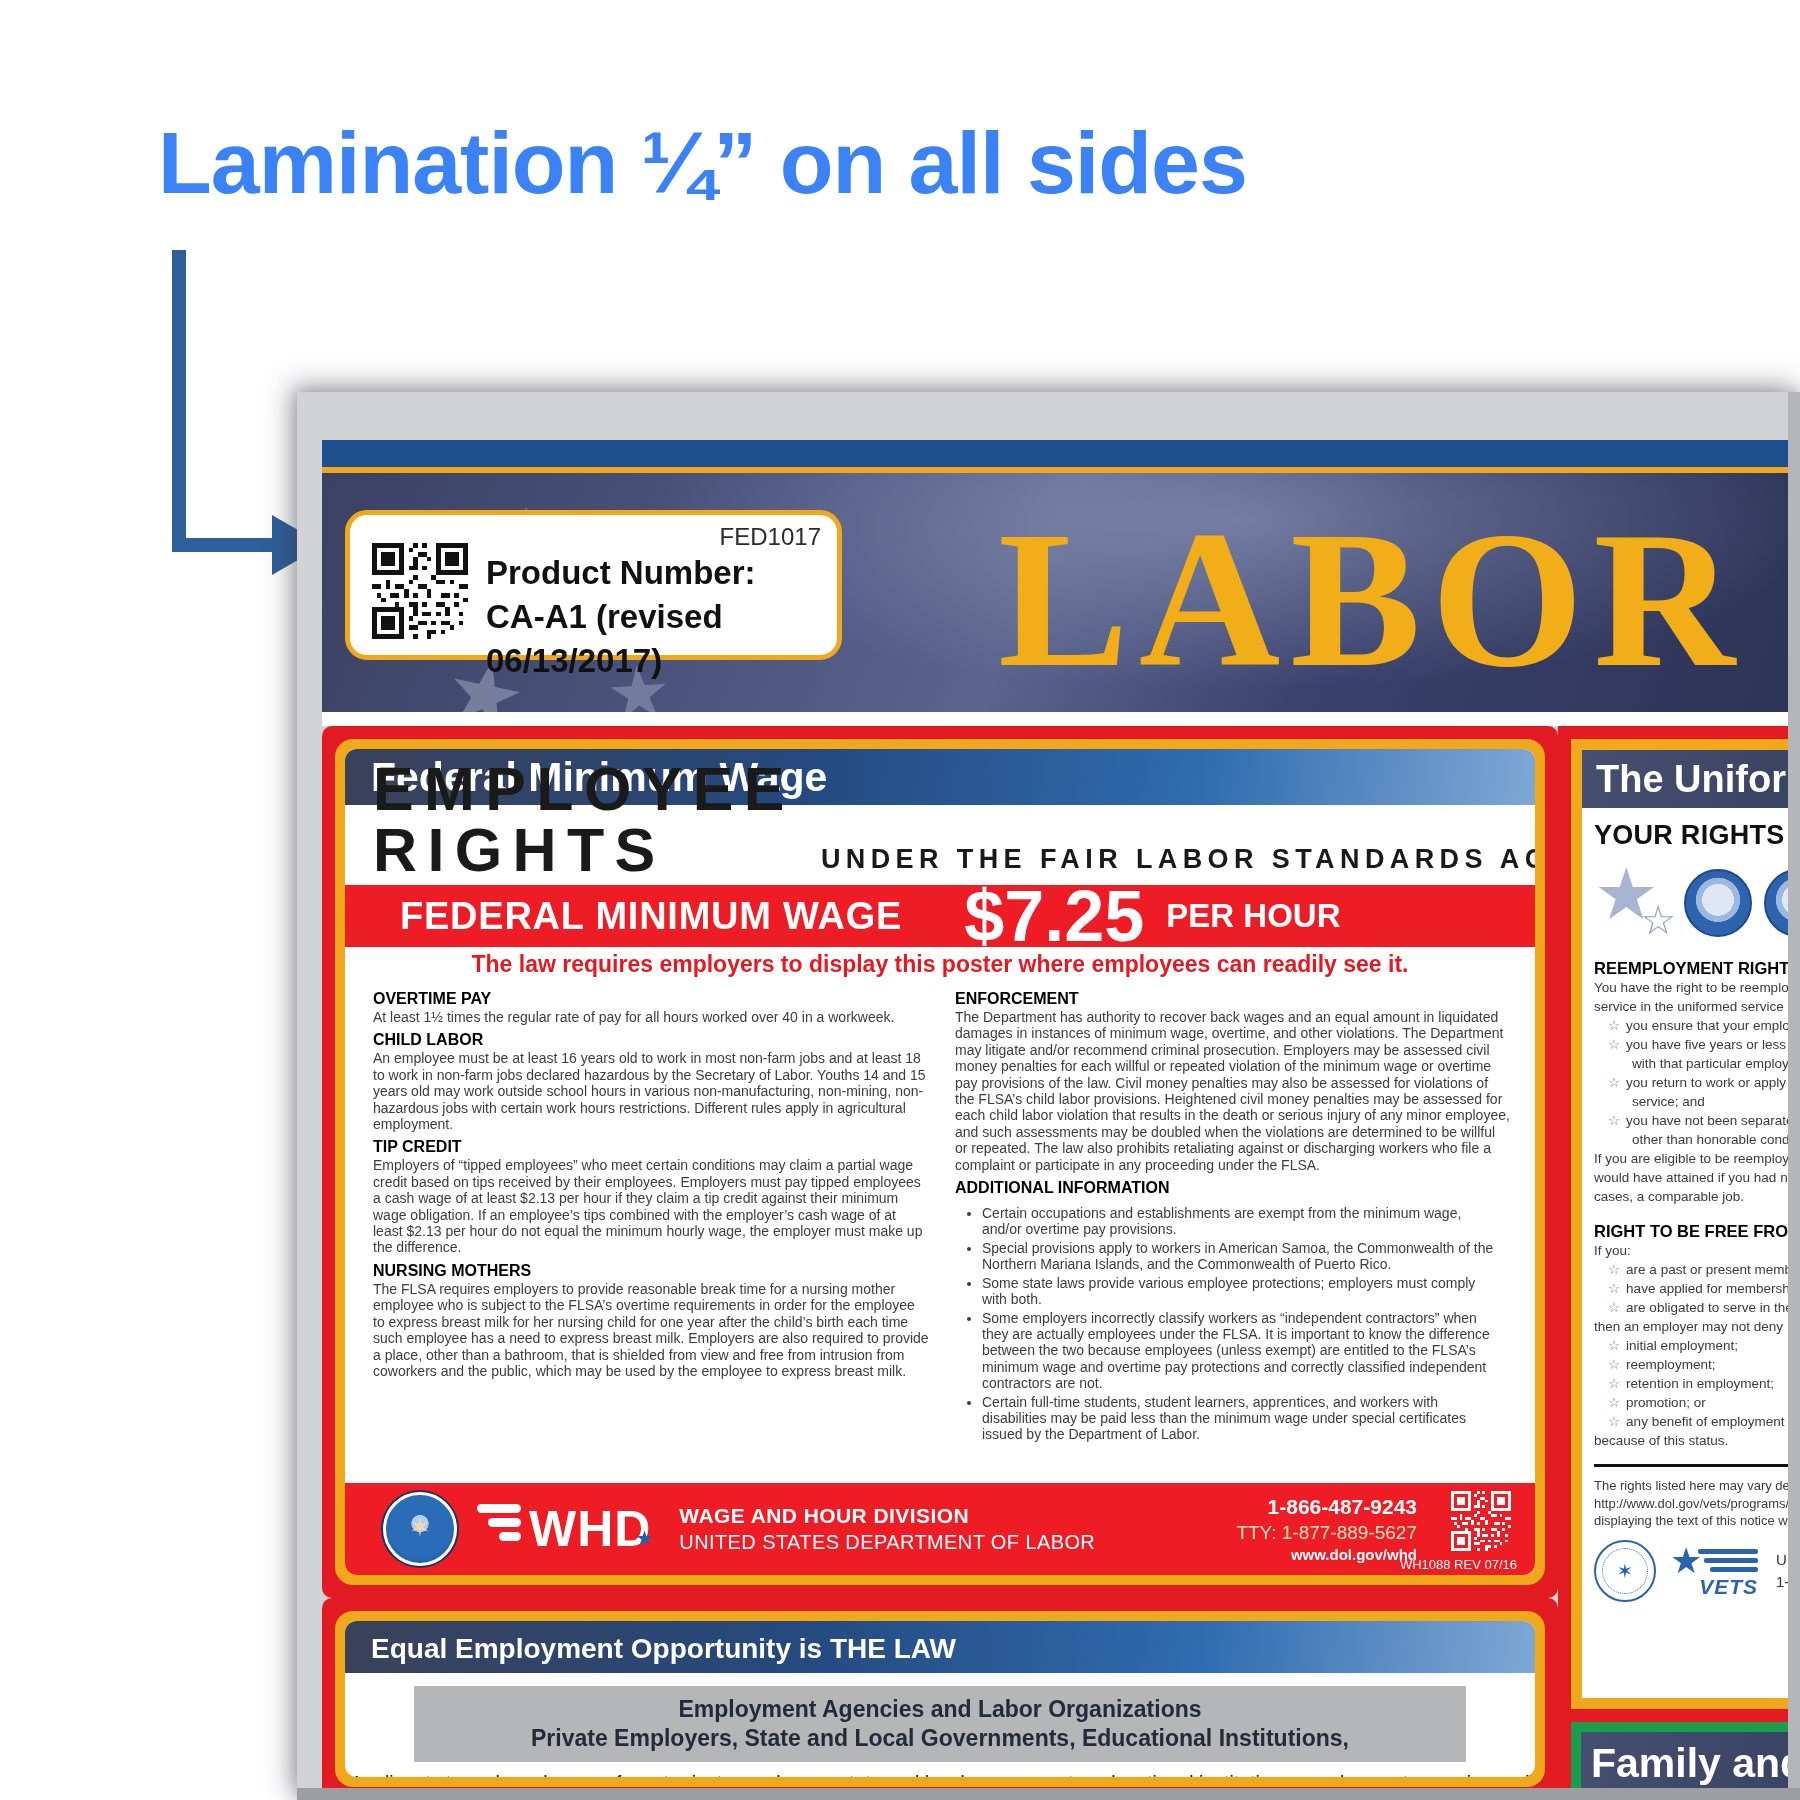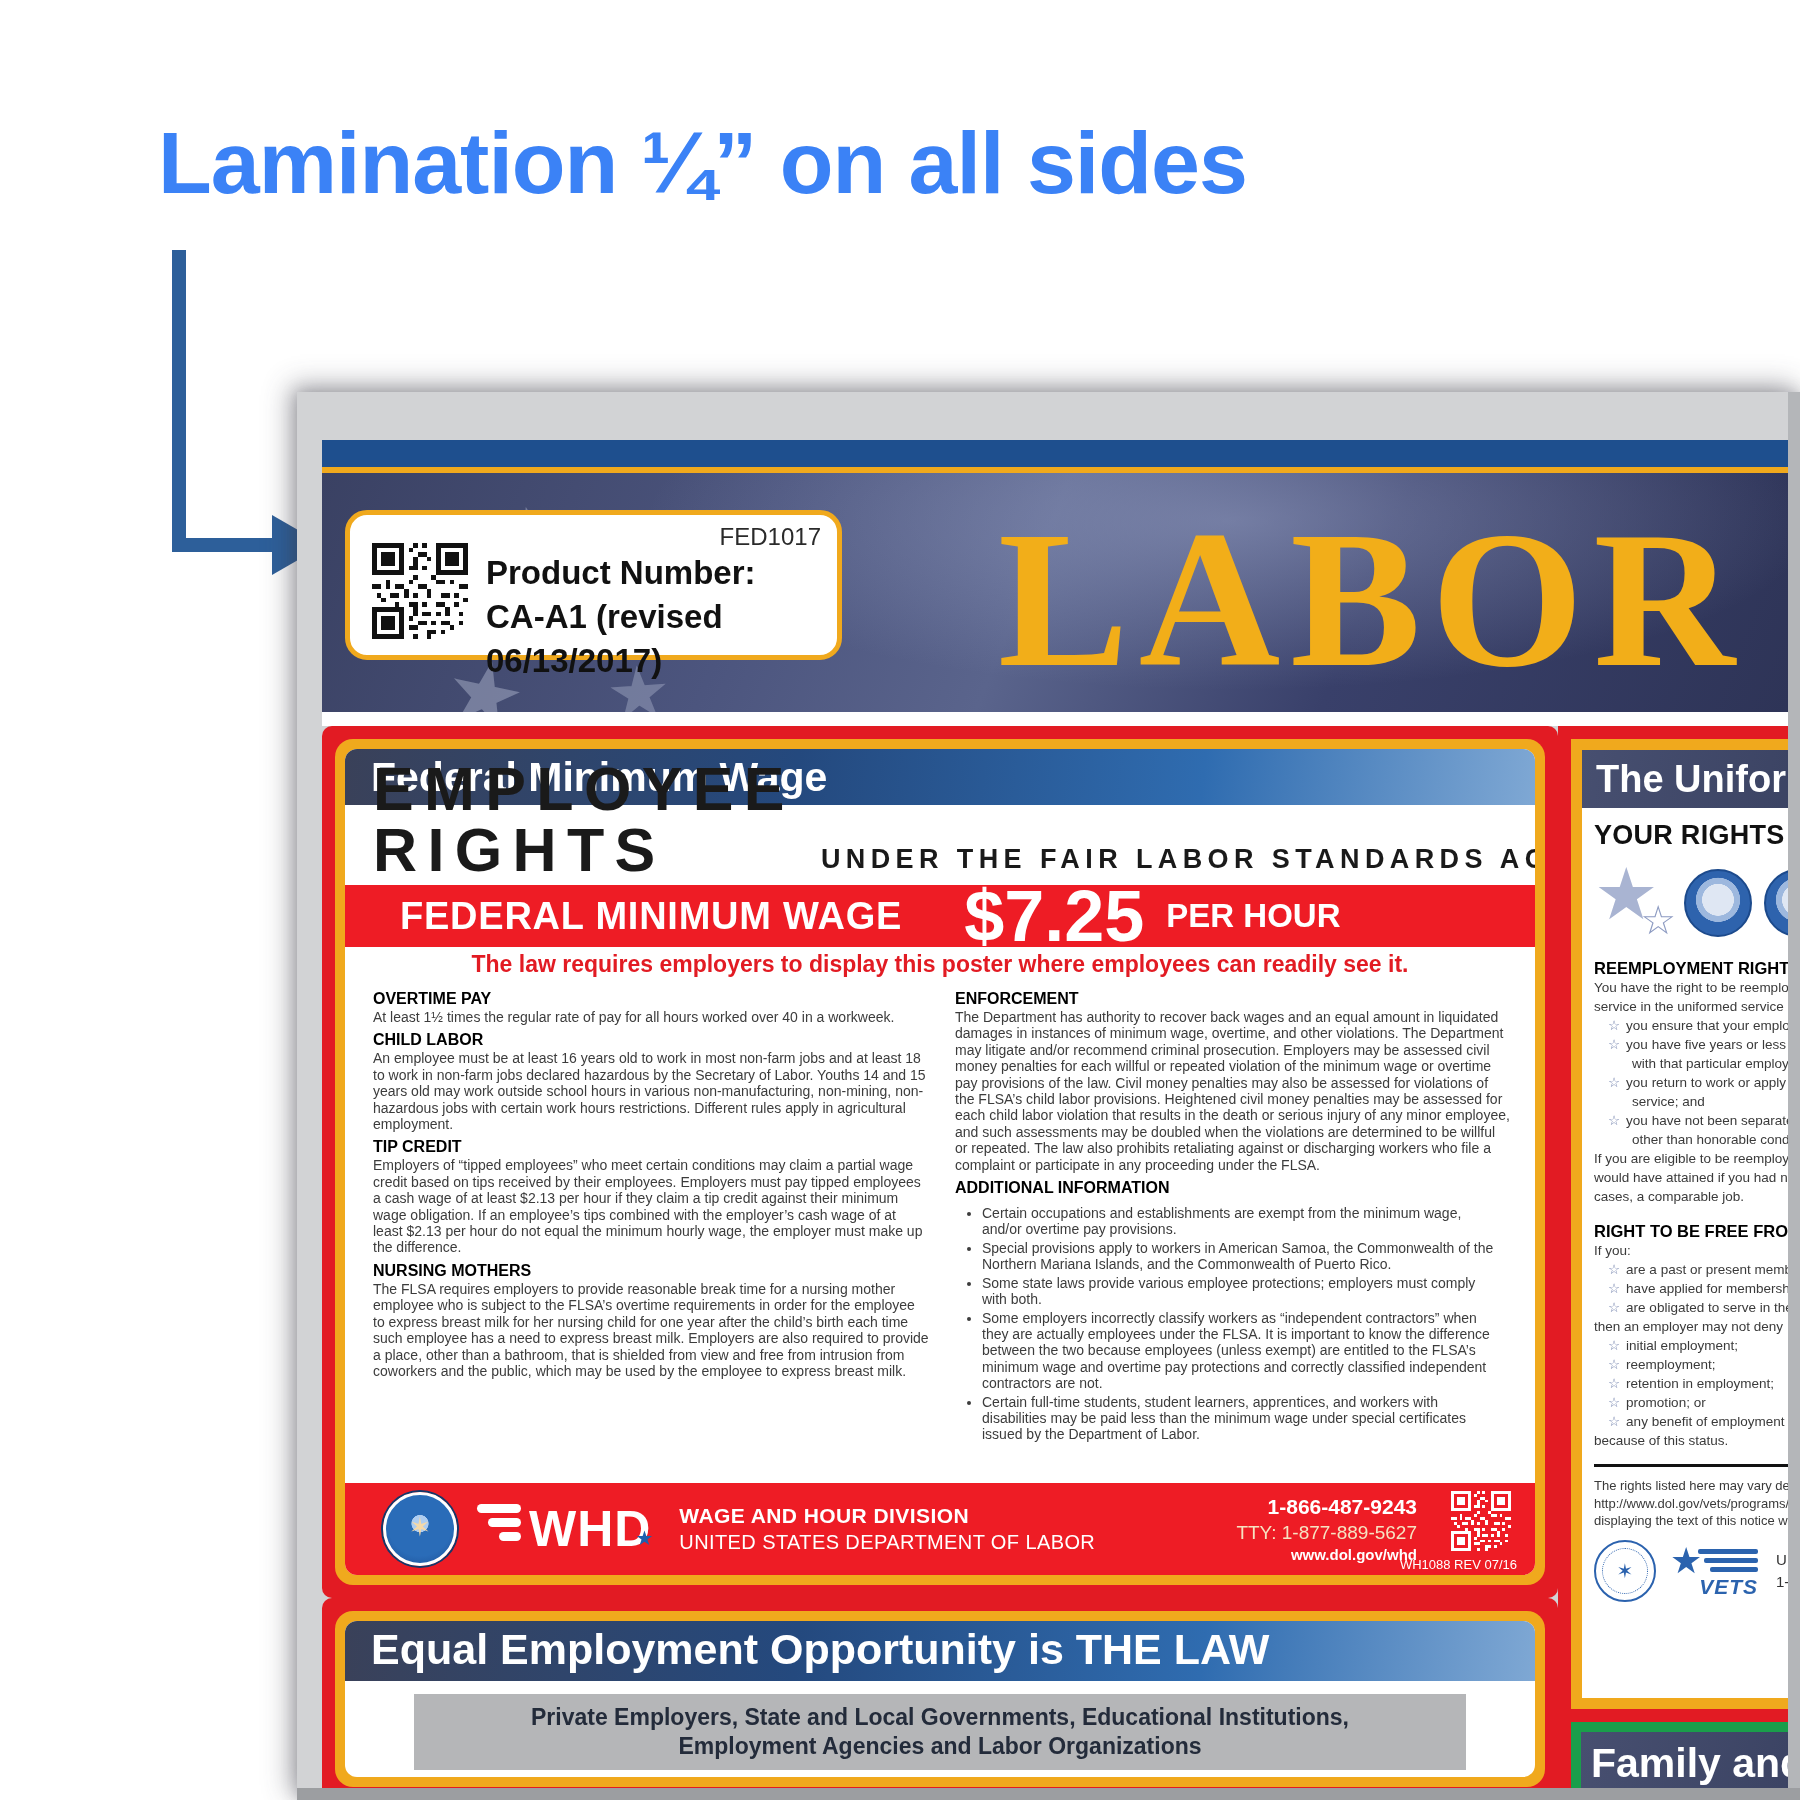--- a/index.html
+++ b/index.html
@@ -83,21 +83,21 @@
   .div-line2{font-size:20px;letter-spacing:.02em;}
   .contact{margin-left:auto;text-align:right;line-height:1.3;}
   .c-phone{font-size:21px;font-weight:bold;}
   .c-tty{font-size:19px;color:#f6e3c2;}
   .c-web{font-size:15px;font-weight:bold;}
   .foot-qr-wrap{margin-left:16px;width:84px;position:relative;height:92px;flex:0 0 auto;}
   .foot-qr{position:absolute;right:6px;top:8px;width:60px;height:60px;color:#fff;}
   .form-num{position:absolute;right:0;bottom:3px;font-size:13px;color:#fff;white-space:nowrap;}
   
   .eeo{left:322px;top:1598px;width:1236px;height:202px;}
-  .eeo-hdr{height:60px;line-height:56px;font-size:43px;padding-left:26px;flex:0 0 auto;}
+  .eeo-hdr{height:52px;line-height:56px;font-size:28px;padding-left:26px;flex:0 0 auto;}
   .eeo-panel{margin:13px auto 0 auto;width:1052px;background:#b5b6b8;text-align:center;
              padding:9px 0;color:#232b3a;font-weight:bold;font-size:23px;line-height:29px;}
   .eeo-para{margin-top:9px;text-align:center;font-size:19.5px;line-height:25px;color:#1c1c1c;}
   
   .userra{position:absolute;left:1558px;top:726px;width:242px;height:996px;background:#e21b23;
           padding:13px 0 13px 13px;box-sizing:border-box;}
   .userra-gold{height:100%;border:11px solid #f0a91d;border-right:0;background:#fff;
                box-sizing:border-box;overflow:hidden;display:flex;flex-direction:column;}
   .us-hdr{flex:0 0 auto;height:58px;line-height:58px;background:linear-gradient(100deg,#474f70,#3b4363);
           color:#fff;font-weight:bold;font-size:38px;padding-left:14px;white-space:nowrap;}
@@ -254,22 +254,22 @@
       </div>
     </div>
       </div>
   </div>
 
   <div class="sec eeo">
     <div class="sec-gold">
         <div class="sec-body">
       <div class="eeo-hdr hdr-grad">Equal Employment Opportunity is THE LAW</div>
       <div class="eeo-panel">
+        <div>Employment Agencies and Labor Organizations</div>
         <div>Private Employers, State and Local Governments, Educational Institutions,</div>
-        <div>Employment Agencies and Labor Organizations</div>
       </div>
       <div class="eeo-para">
         <div>Applicants to and employees of most private employers, state and local governments, educational institutions, employment agencies and</div>
 
       </div>
     </div>
       </div>
   </div>
 
   <div class="userra">

